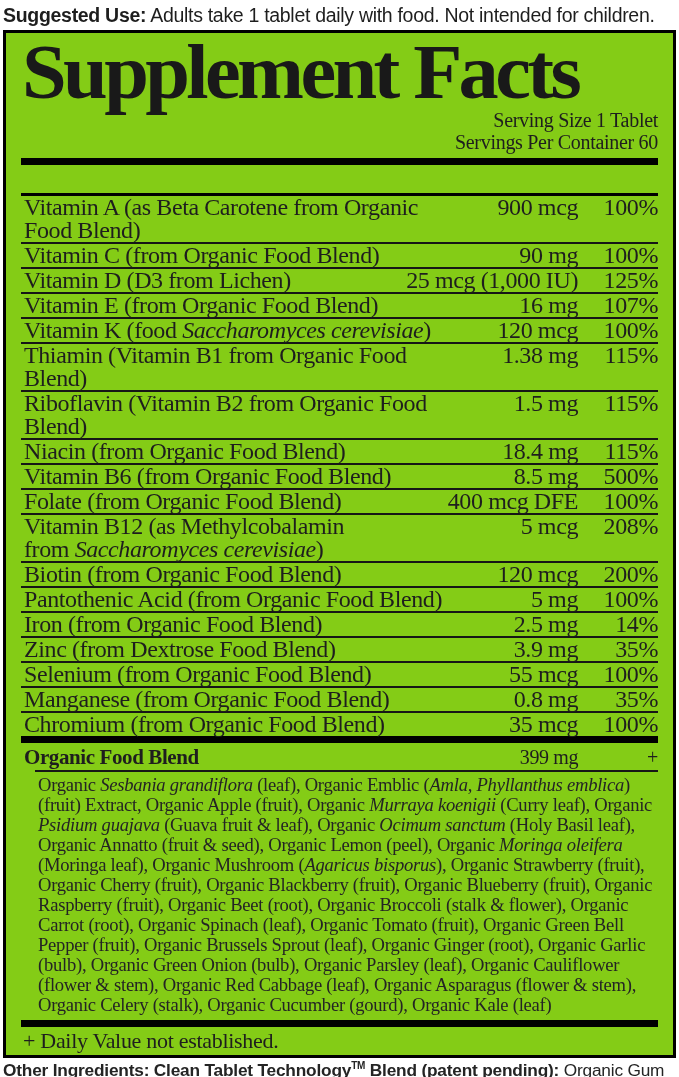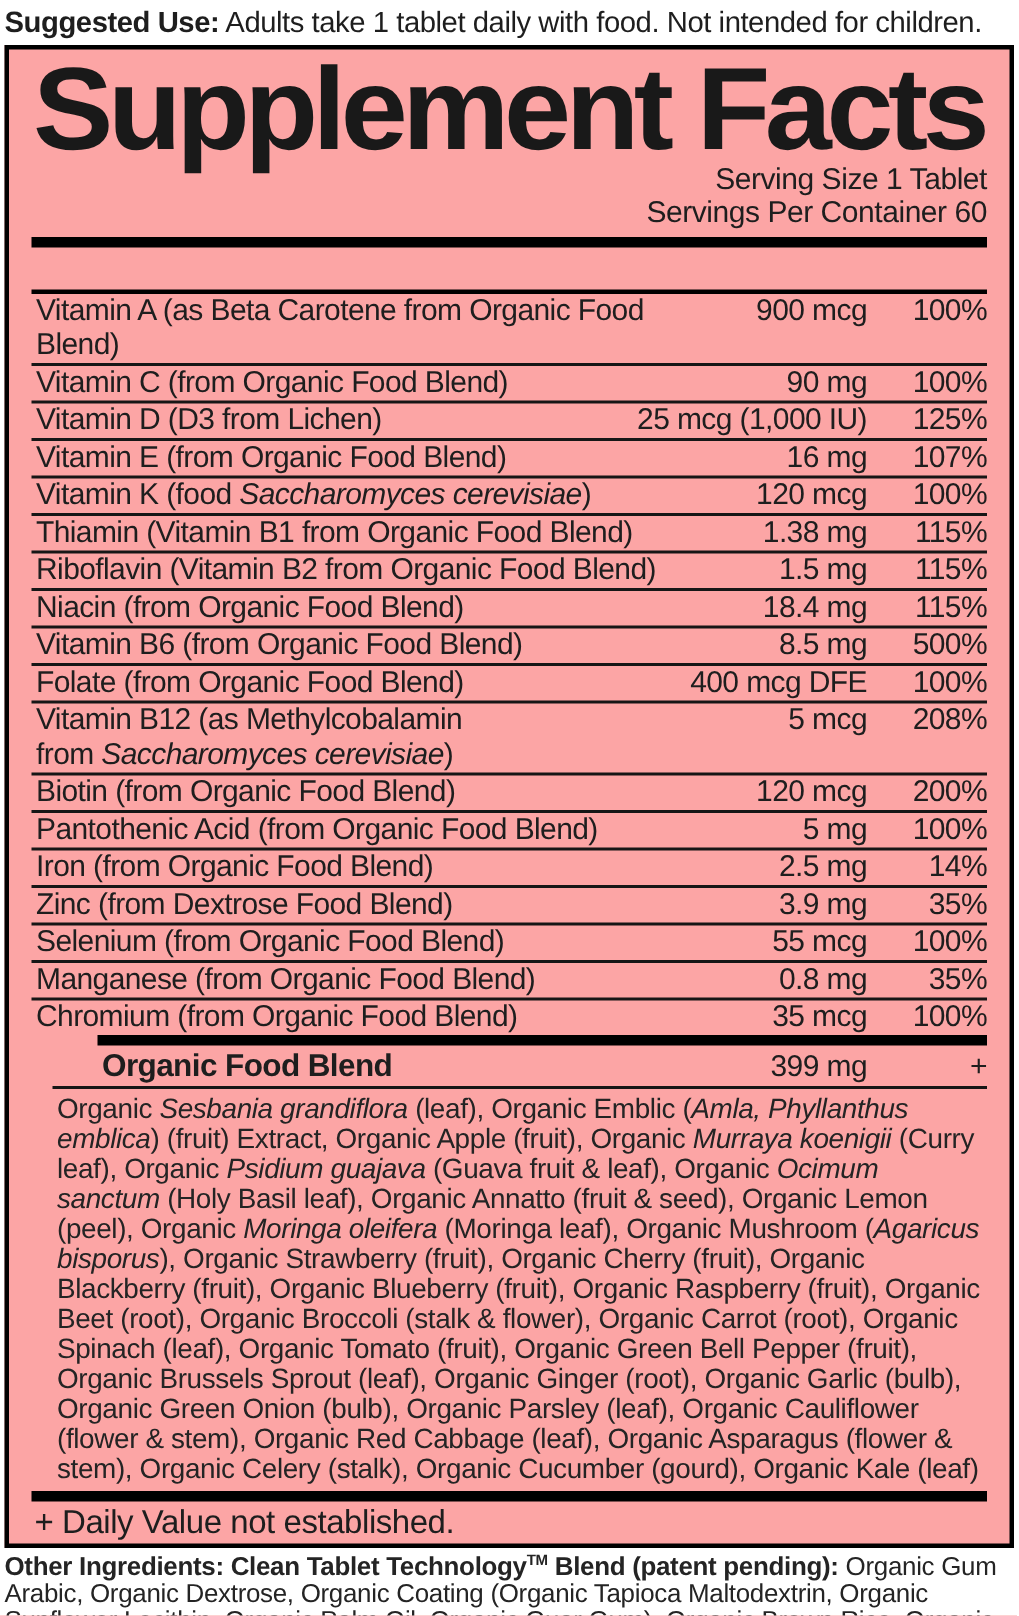--- a/index.html
+++ b/index.html
@@ -6,40 +6,40 @@
   body{
     width:679px;height:1077px;overflow:hidden;background:#ffffff;
     font-family:"Liberation Sans",sans-serif;color:#1e1e1e;
   }
   .bd{font-weight:bold}
   .it{font-style:italic}
   sup{font-size:58%;line-height:0}
 
   .suggested{padding:4px 4px 2px 3px;font-size:19.5px;line-height:22px;letter-spacing:-0.3px;}
 
-  .panel{margin:2px 3px 0 3px;border:3px solid #000;padding:2px 15px 0 15px;background:#fca5a5;box-sizing:border-box;}
+  .panel{margin:2px 3px 0 3px;border:3px solid #000;padding:2px 15px 0 15px;background:#84cc16;box-sizing:border-box;font-family:Liberation Serif, serif;}
 
   .title{
     font-weight:bold;font-size:78px;line-height:70px;letter-spacing:-3.5px;
     color:#191919;white-space:nowrap;transform:scaleX(1.03);transform-origin:0 50%;
     margin:2px 0 3px 1px;
   }
   .serv{font-size:20px;line-height:21.5px;letter-spacing:-0.3px;padding-left:2px;text-align:right;}
 
   .bar{height:7px;background:#000;margin-top:5px;}
   .headspace{height:28px;}
 
   .rows{border-top:3px solid #000;}
-  .row{display:flex;align-items:flex-start;padding:0 0 0 3px;font-size:20px;line-height:23px;letter-spacing:-0.4px;}
+  .row{display:flex;align-items:flex-start;padding:0 0 0 3px;font-size:24px;line-height:23px;letter-spacing:-0.4px;}
   .row + .row{border-top:2px solid #161616;}
   .row .n{flex:0 1 auto;max-width:445px;}
   .row .amt{margin-left:auto;text-align:right;white-space:nowrap;}
   .row .dv{flex:0 0 80px;text-align:right;white-space:nowrap;}
 
-  .blendhead{border-top:7px solid #000;display:flex;align-items:flex-start;padding:2px 0 1px 3px;font-size:20px;line-height:24px;letter-spacing:-0.4px;margin-left:44px;}
+  .blendhead{border-top:7px solid #000;display:flex;align-items:flex-start;padding:2px 0 1px 3px;font-size:20px;line-height:24px;letter-spacing:-0.4px;}
   .blendhead .n{font-weight:bold;font-size:21px;}
   .blendhead .amt{margin-left:auto;text-align:right;white-space:nowrap;}
   .blendhead .dv{flex:0 0 80px;text-align:right;white-space:nowrap;}
 
   .blendline{border-top:2px solid #161616;margin-left:14px;}
   .blendtext{padding:3px 2px 5px 17px;font-size:18.6px;line-height:20px;letter-spacing:-0.25px;color:#242424;}
 
   .footnote{border-top:7px solid #000;font-size:22px;line-height:22px;letter-spacing:-0.3px;padding:3px 0 3px 2px;}
 
   .other{margin:4px 5px 0 3px;font-size:17.3px;line-height:17.9px;letter-spacing:-0.2px;color:#242424;}

